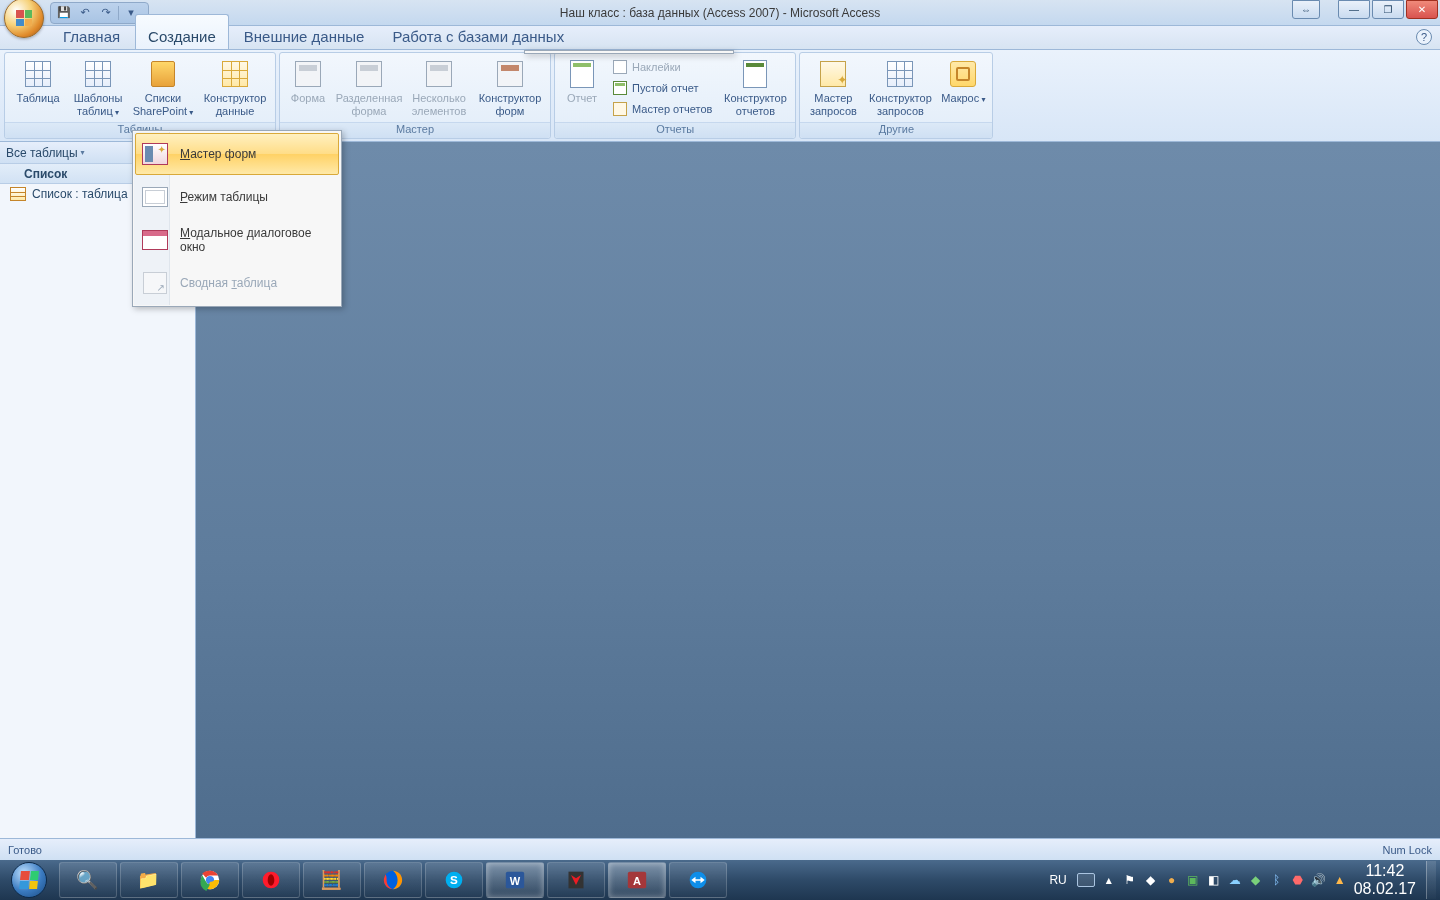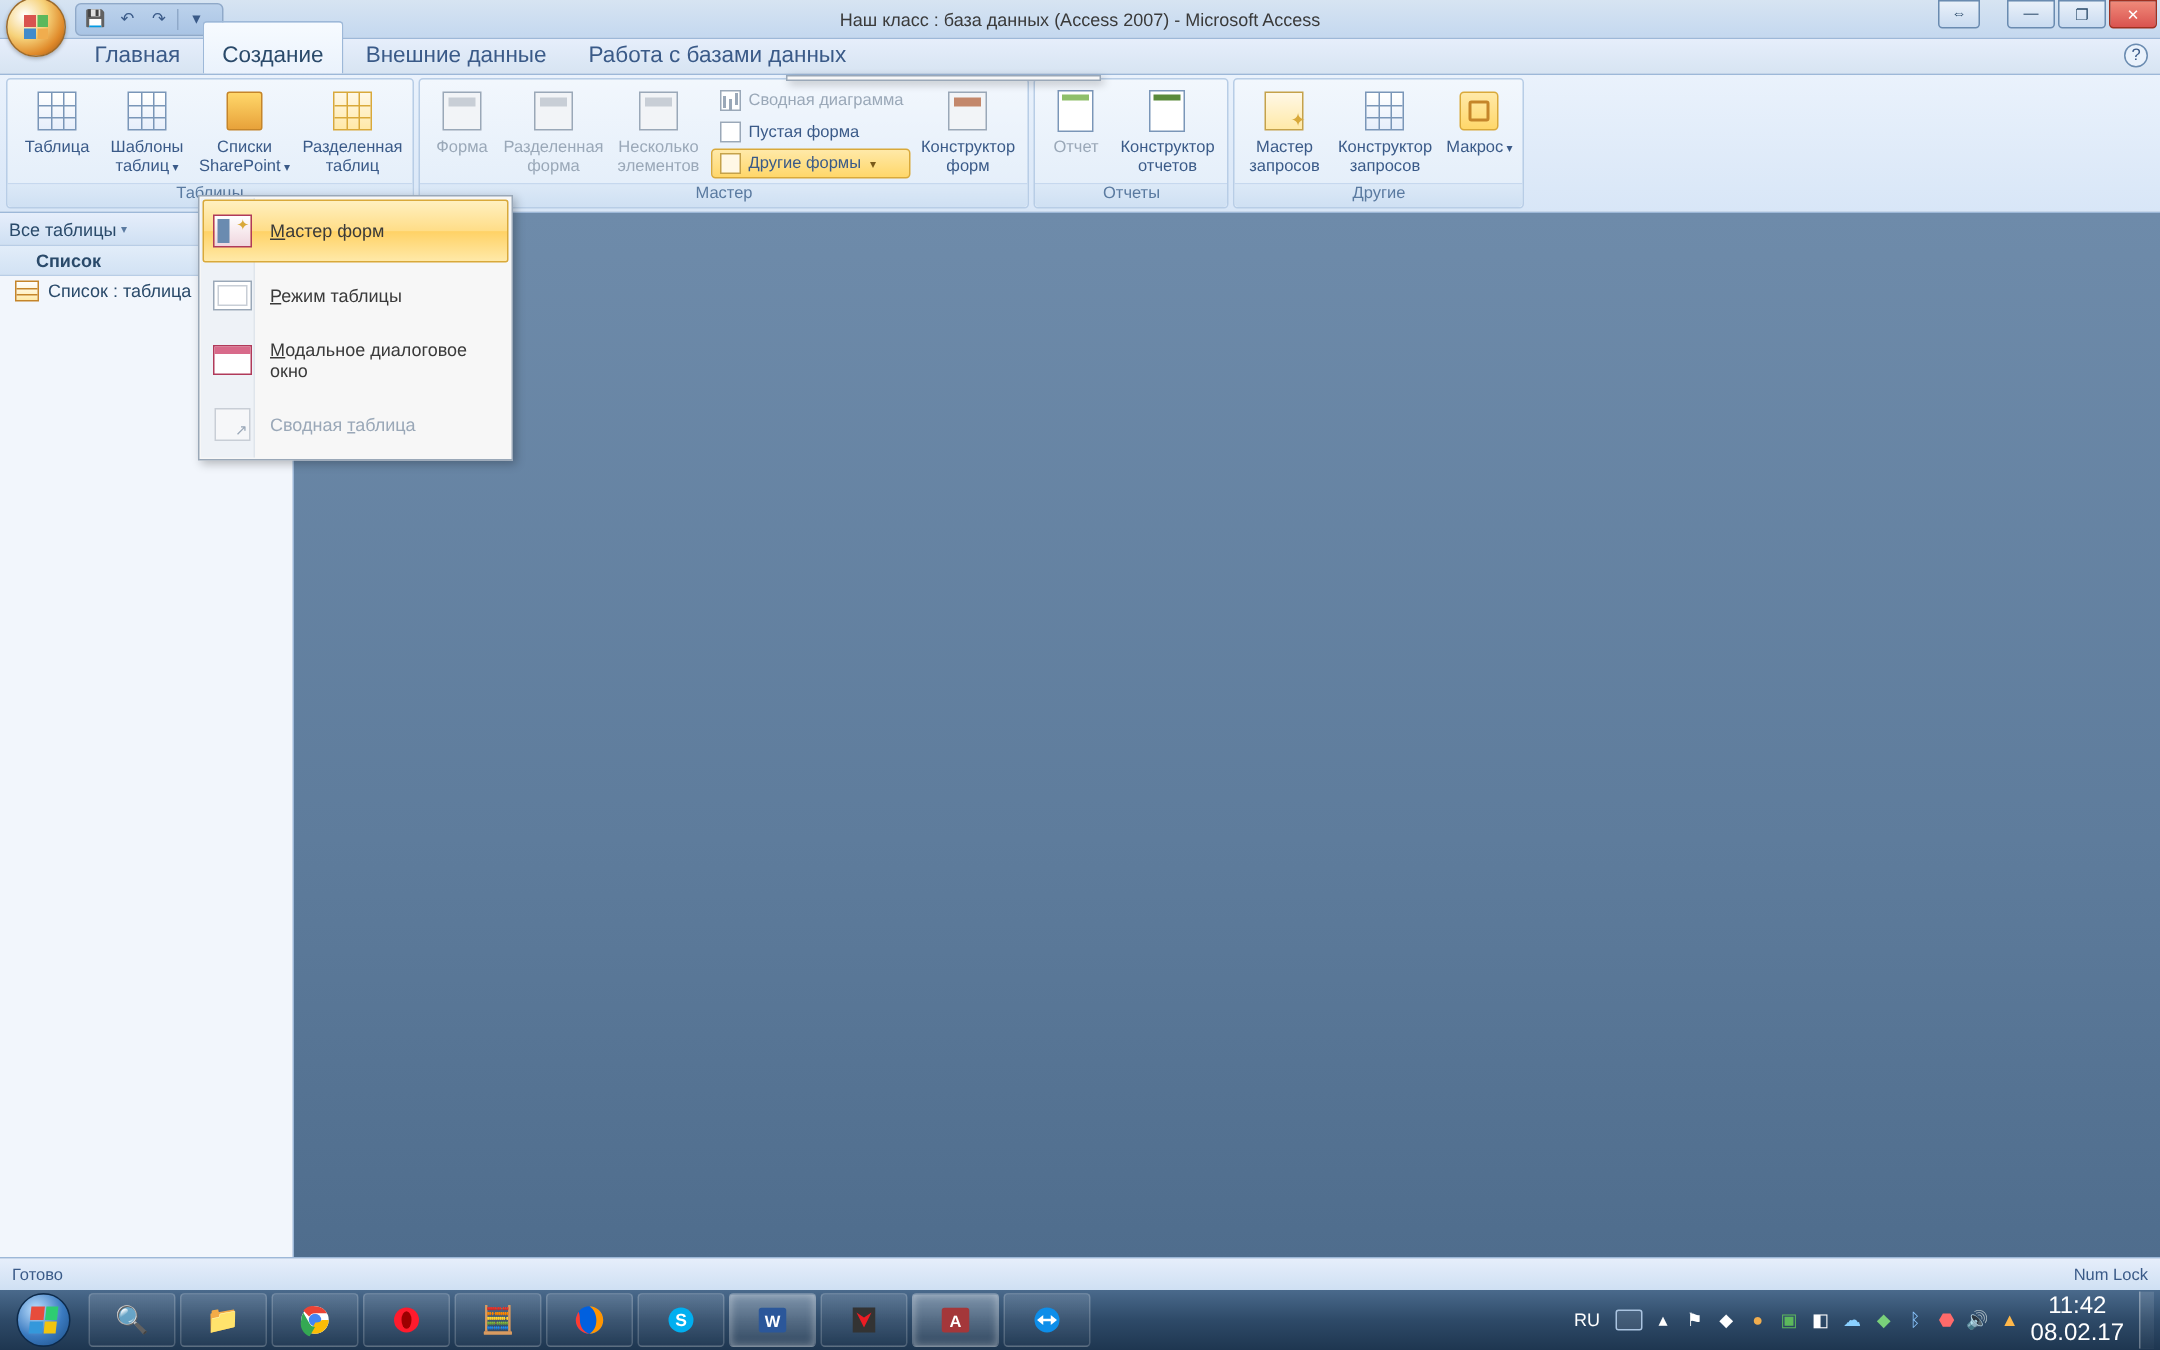--- a/index.html
+++ b/index.html
@@ -180,21 +180,21 @@
       <div class="big-btn" style="width:68px">
         <div class="ico">
             <div class="ic-sp"></div>
           </div>
         <span class="drop">Списки SharePoint</span>
       </div>
       <div class="big-btn" style="width:72px">
         <div class="ico">
             <div class="ic-table orange"></div>
           </div>
-        <span>Разделенная таблиц</span>
+        <span>Конструктор данные</span>
       </div>
     </div>
     <div class="ribbon-group-label">Таблицы</div>
   </div>
 
   <div class="ribbon-group">
     <div class="ribbon-group-body">
       <div class="big-btn disabled" style="width:48px">
         <div class="ico">
             <div class="ic-form dis"></div>
@@ -206,57 +206,57 @@
             <div class="ic-form dis"></div>
           </div>
         <span>Разделенная форма</span>
       </div>
       <div class="big-btn disabled" style="width:66px">
         <div class="ico">
             <div class="ic-form dis"></div>
           </div>
         <span>Несколько элементов</span>
       </div>
+      <div class="big-btn" style="width:72px">
+        <div class="ico">
+            <div class="ic-form"></div>
+          </div>
+        <span>Конструктор форм</span>
+      </div>
+    </div>
+    <div class="ribbon-group-label">Мастер</div>
+  </div>
+
+  <div class="ribbon-group">
+    <div class="ribbon-group-body">
+      <div class="big-btn disabled" style="width:46px">
+        <div class="ico">
+            <div class="ic-report"></div>
+          </div>
+        <span>Отчет</span>
+      </div>
       <div class="small-col">
         <div class="small-btn disabled">
             <span class="ico">
-              <span class="ic16 chart"></span>
+              <span class="ic16"></span>
             </span>
-            <span>Сводная диаграмма</span>
+            <span>Наклейки</span>
           </div>
         <div class="small-btn">
             <span class="ico">
-              <span class="ic16"></span>
+              <span class="ic16 grn"></span>
             </span>
-            <span>Пустая форма</span>
-          </div>
-        <div class="small-btn active">
+            <span>Пустой отчет</span>
+          </div>
+        <div class="small-btn">
             <span class="ico">
               <span class="ic16 yel"></span>
             </span>
-            <span>Другие формы</span>
-          </div>
-      </div>
-      <div class="big-btn" style="width:72px">
-        <div class="ico">
-            <div class="ic-form"></div>
-          </div>
-        <span>Конструктор форм</span>
-      </div>
-    </div>
-    <div class="ribbon-group-label">Мастер</div>
-  </div>
-
-  <div class="ribbon-group">
-    <div class="ribbon-group-body">
-      <div class="big-btn disabled" style="width:46px">
-        <div class="ico">
-            <div class="ic-report"></div>
-          </div>
-        <span>Отчет</span>
+            <span>Мастер отчетов</span>
+          </div>
       </div>
       <div class="big-btn" style="width:72px">
         <div class="ico">
             <div class="ic-report dark"></div>
           </div>
         <span>Конструктор отчетов</span>
       </div>
     </div>
     <div class="ribbon-group-label">Отчеты</div>
   </div>

